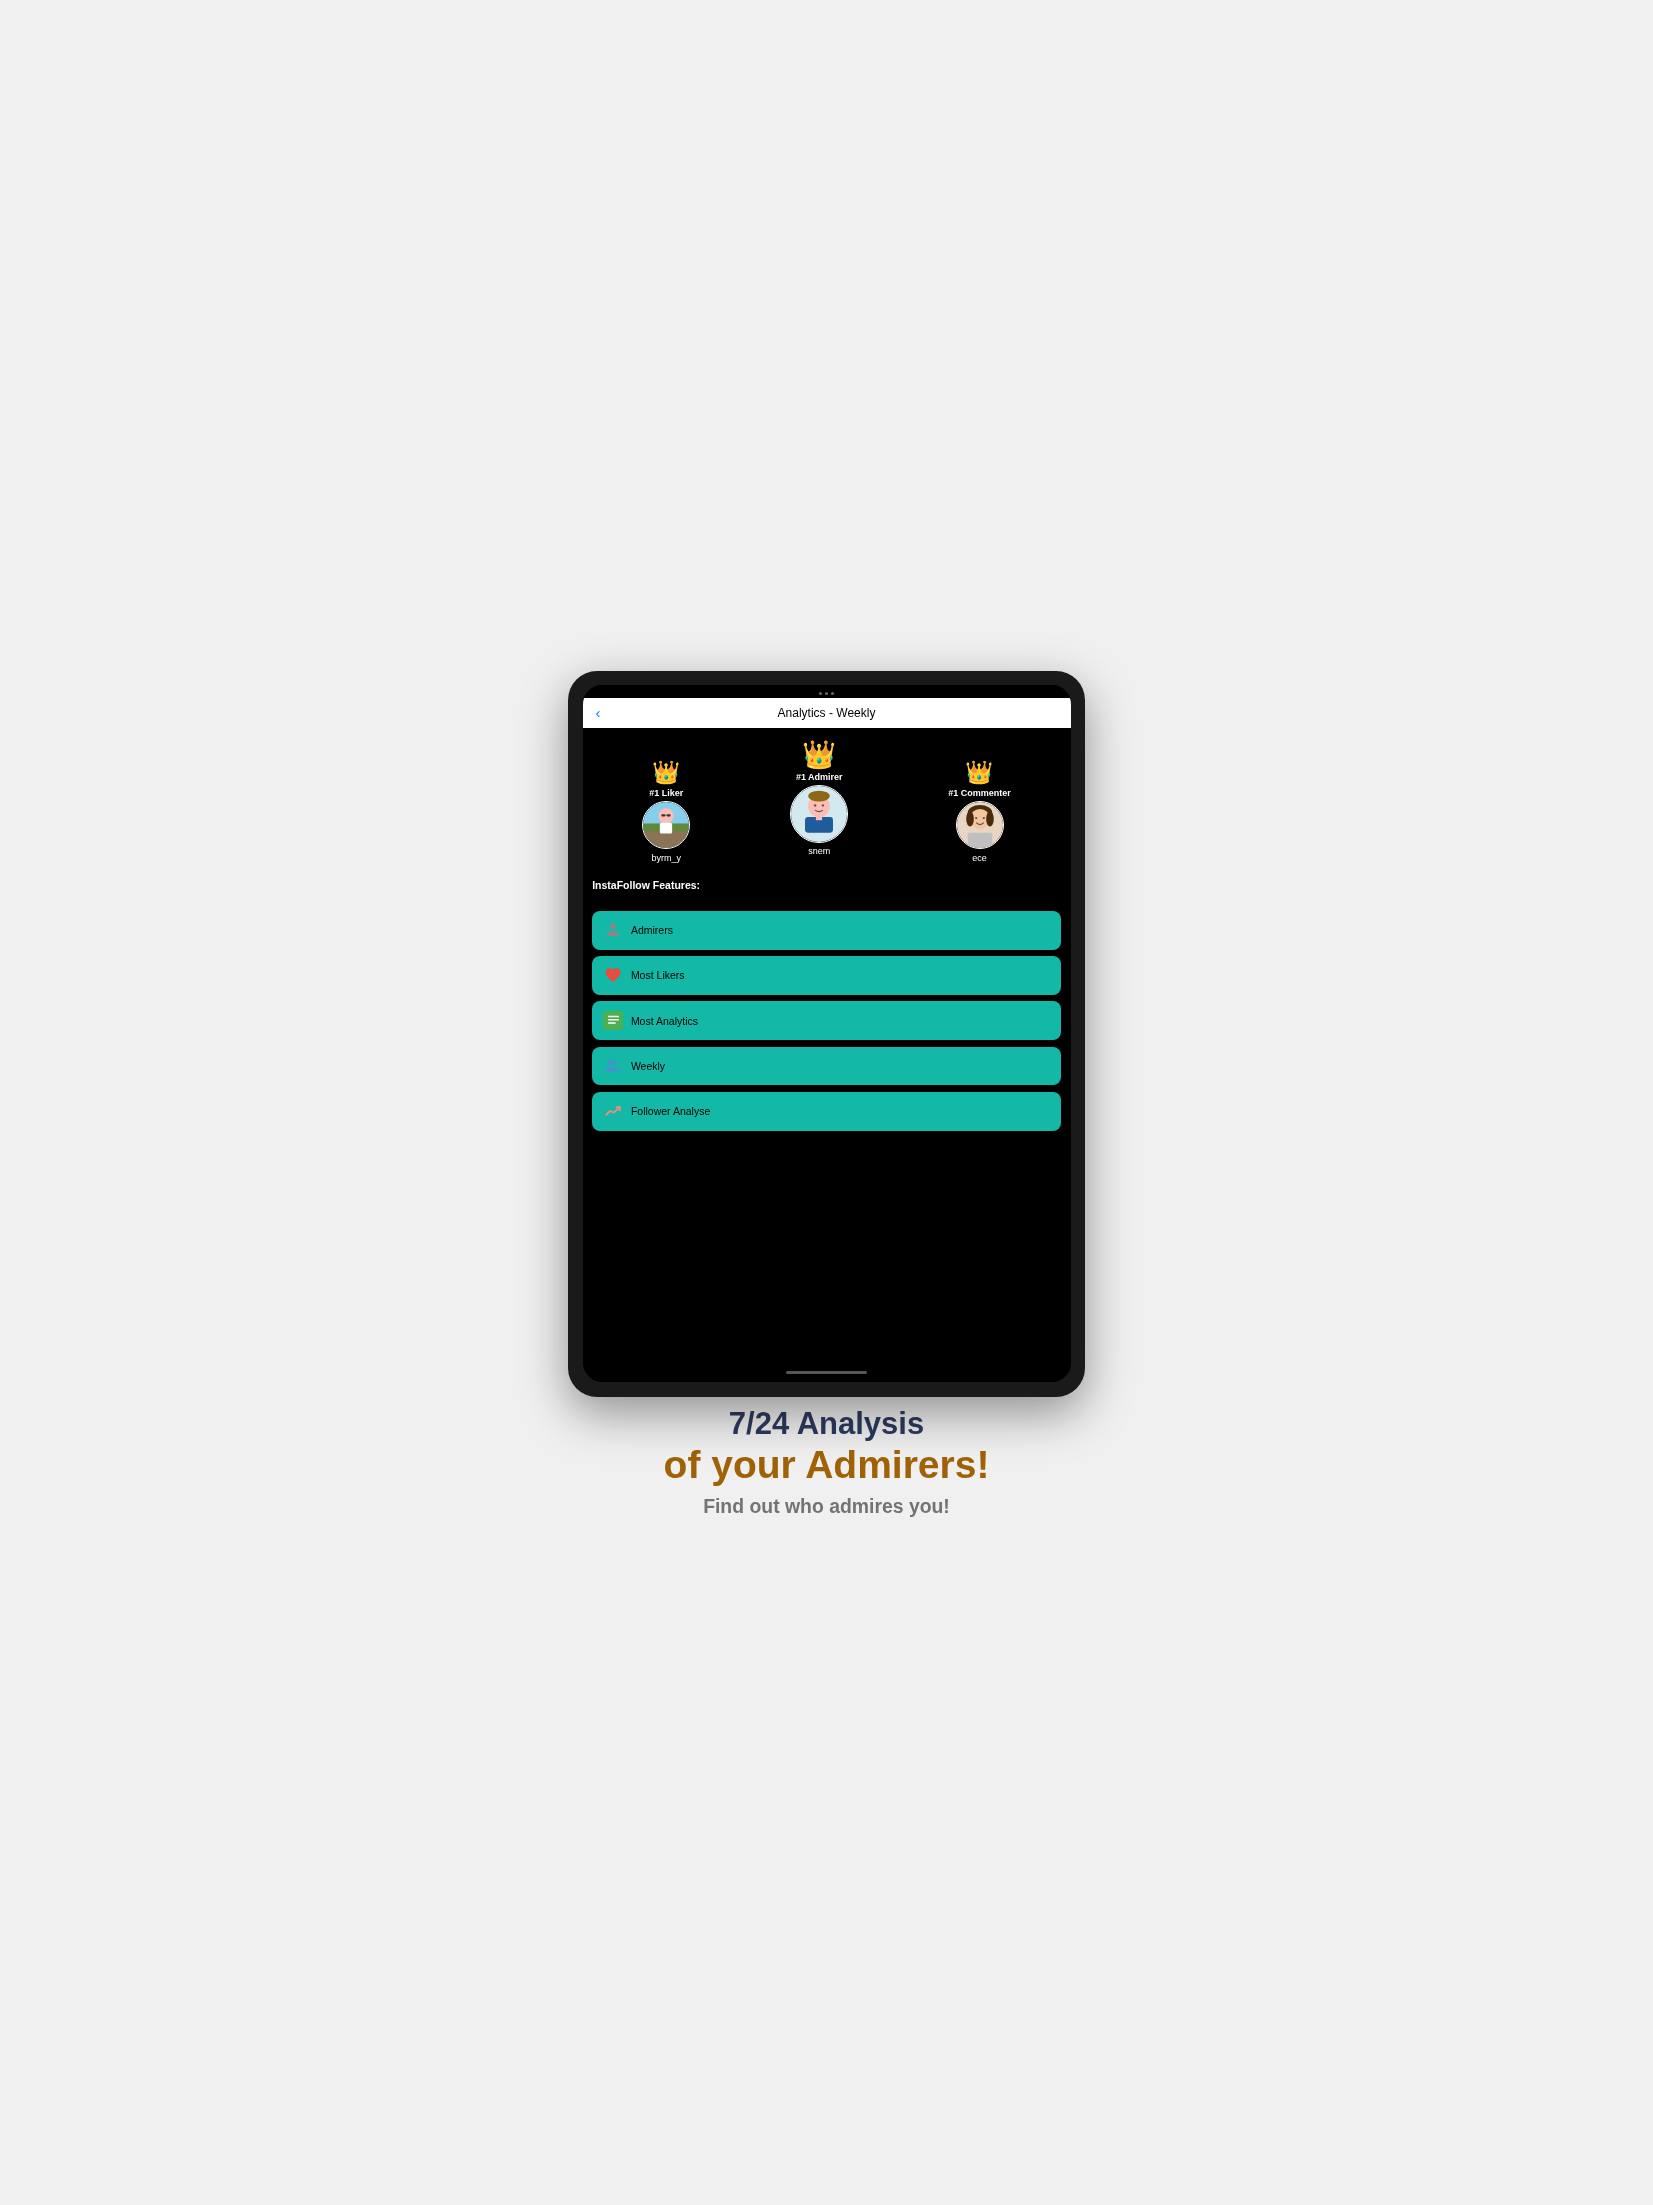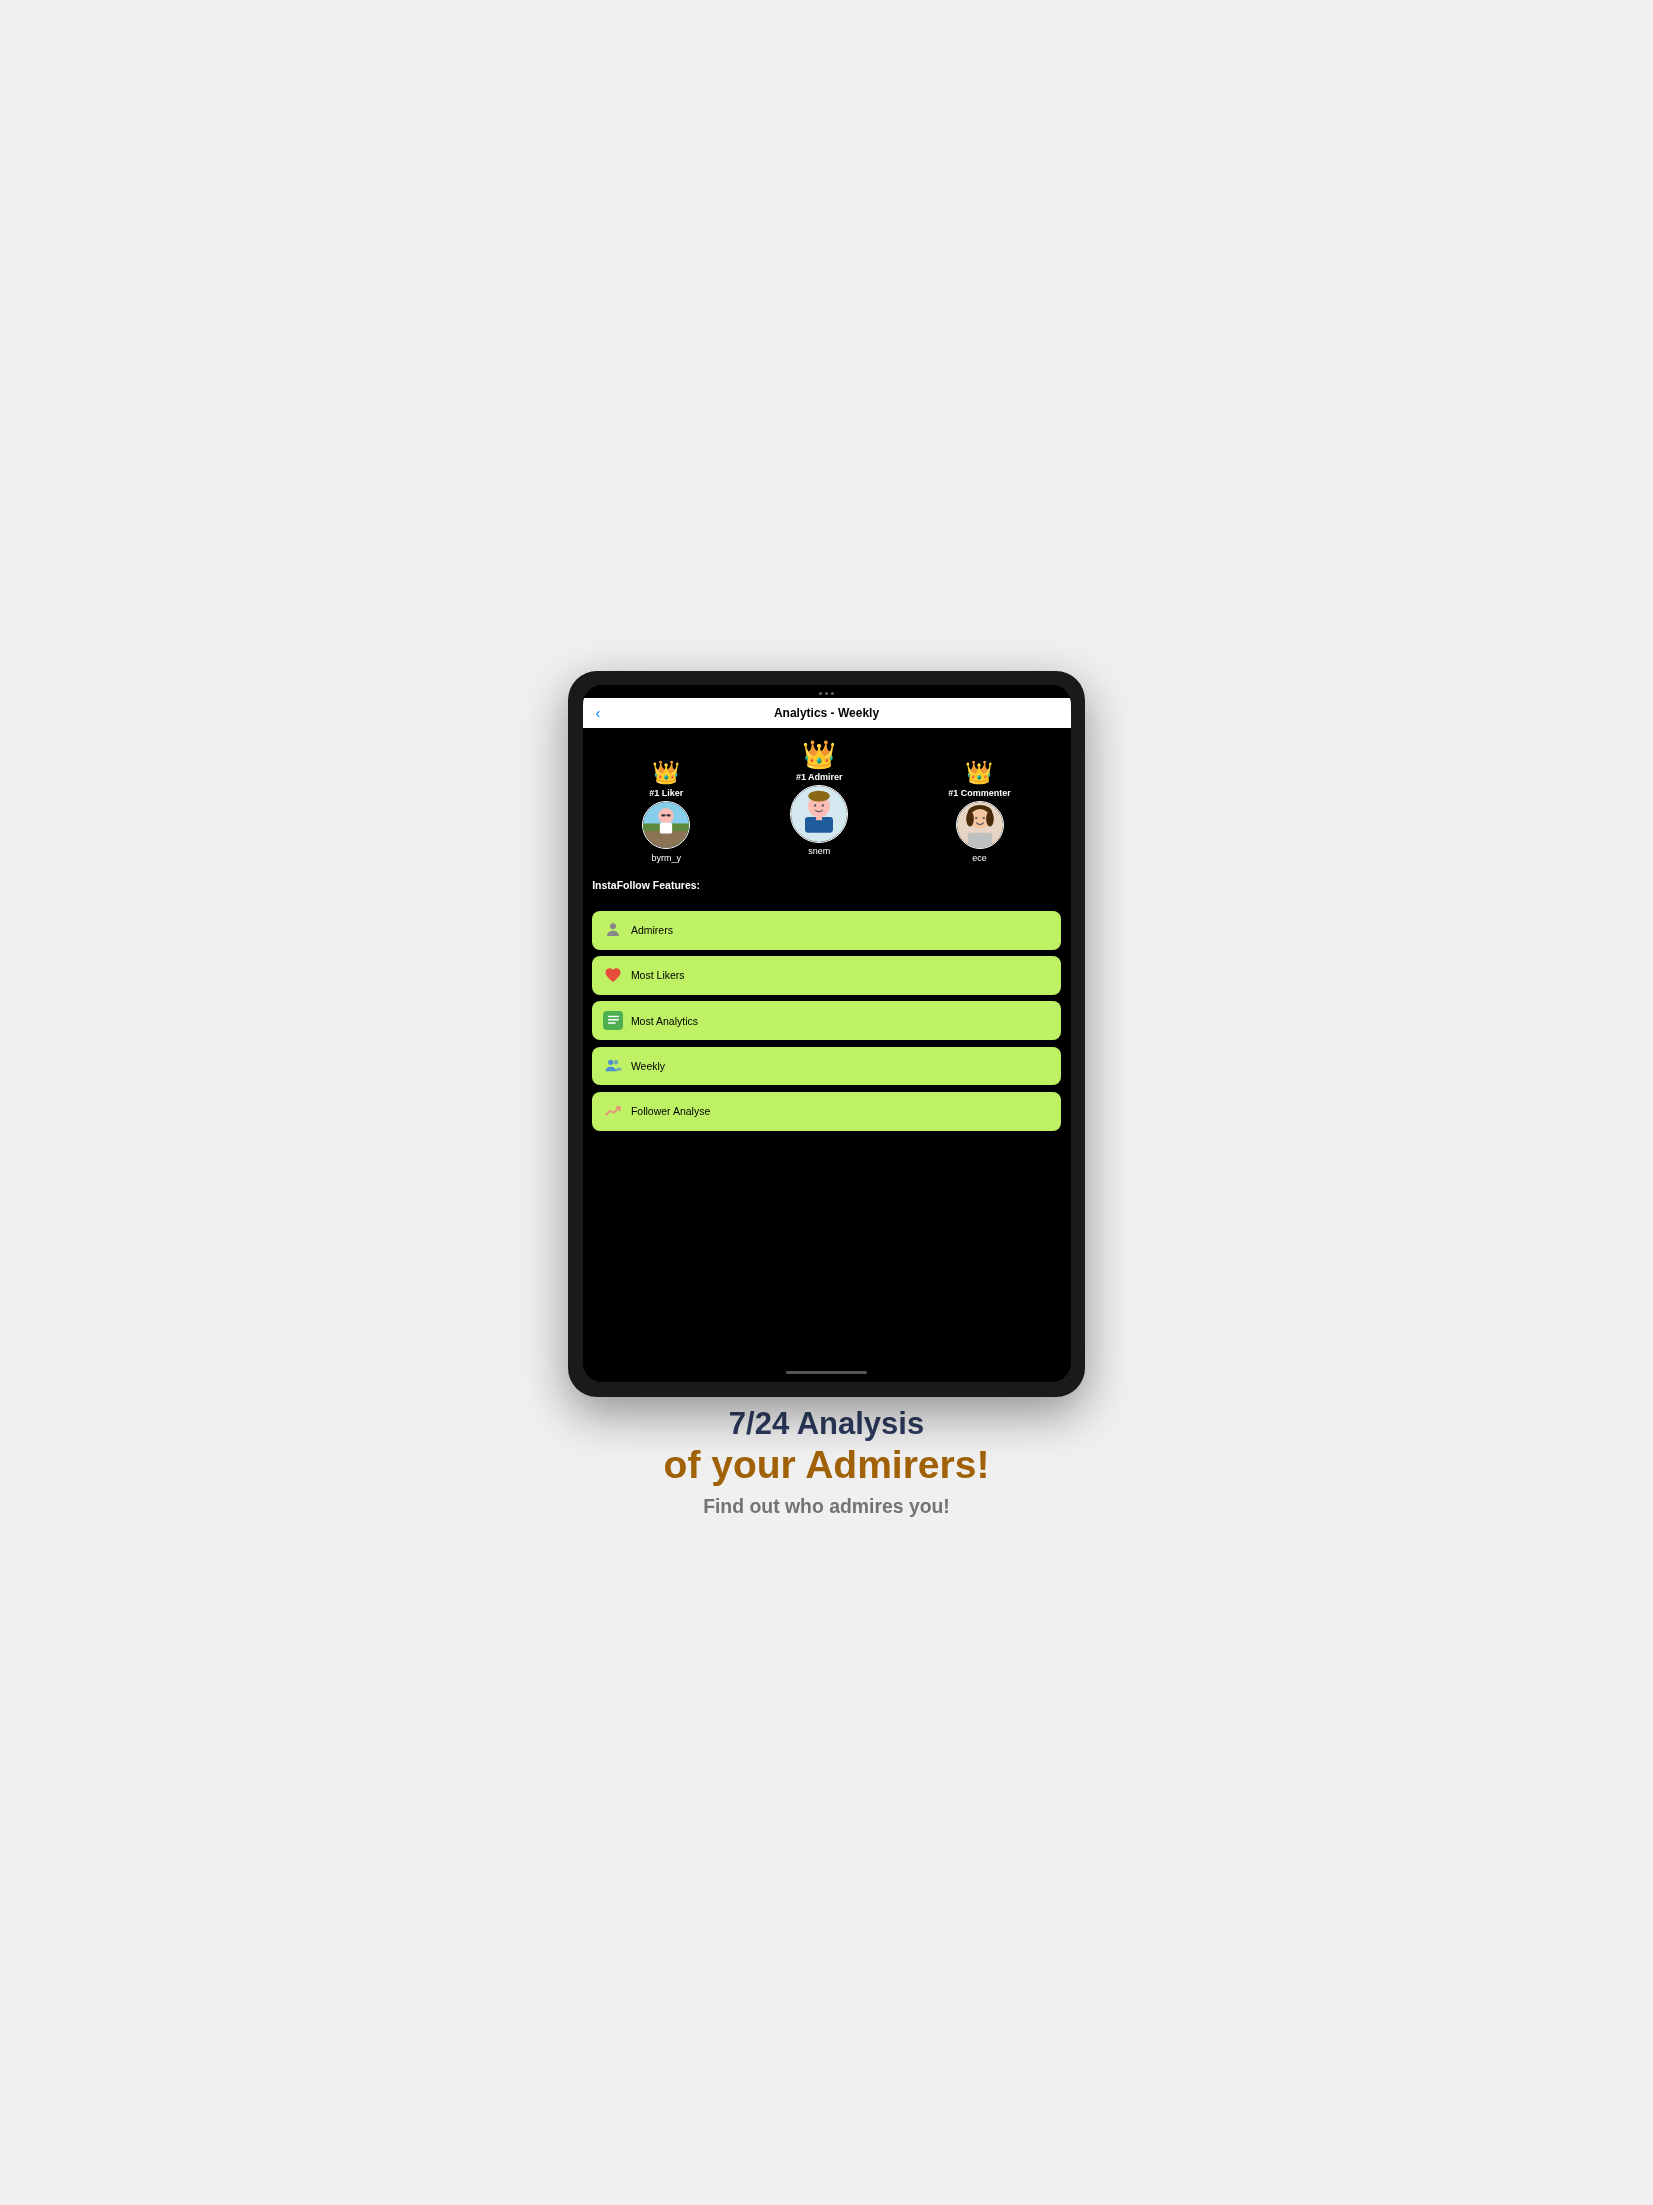--- a/index.html
+++ b/index.html
@@ -74,21 +74,21 @@
       font-weight: 300;
       cursor: pointer;
       position: absolute;
       left: 13px;
     }
 
     .header-title {
       flex: 1;
       text-align: center;
       font-size: 12px;
-      font-weight: 700;
+      font-weight: 400;
       color: #000;
     }
 
     
     .top-users {
       background: #000;
       padding: 13px 9.7px 9.7px;
       display: flex;
       justify-content: space-around;
       align-items: flex-end;
@@ -153,21 +153,21 @@
     }
 
     .features-label {
       font-size: 10.5px;
       font-weight: 700;
       color: #fff;
       margin-bottom: 20px;
     }
 
     .feature-item {
-      background: #bef264;
+      background: #14b8a6;
       border-radius: 8px;
       padding: 9.7px 11.3px;
       display: flex;
       align-items: center;
       gap: 8px;
       margin-bottom: 6.5px;
       cursor: pointer;
     }
 
     .feature-icon {

